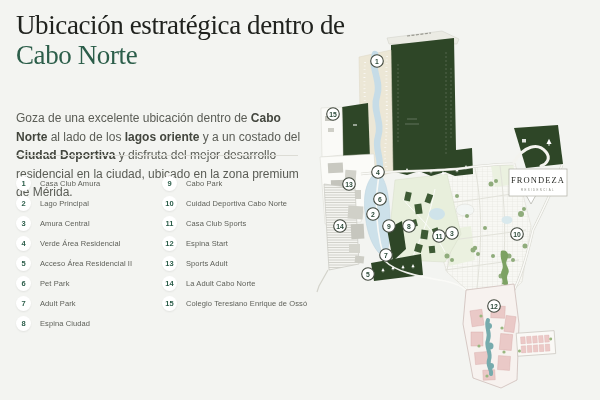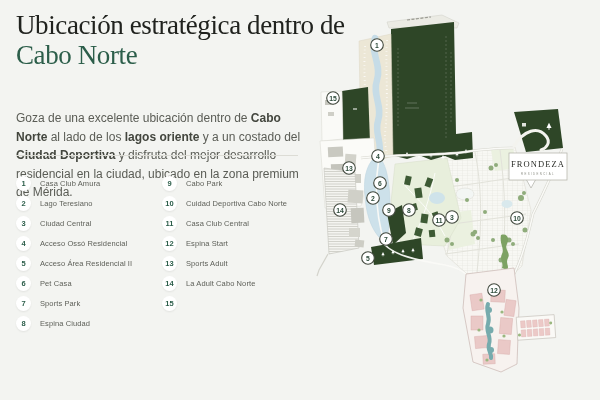--- a/index.html
+++ b/index.html
@@ -29,21 +29,21 @@
   .legend-col{width:146px;}
   .legend-row{display:flex;align-items:center;height:15px;margin-bottom:5px;}
   .chip{
     flex:0 0 15px;width:15px;height:15px;border-radius:50%;
     background:#ffffff;color:#2c5e4a;
     font-size:7.5px;font-weight:700;
     display:flex;align-items:center;justify-content:center;
     box-shadow:0 1px 2px rgba(0,0,0,0.07);
   }
   .legend-label{margin-left:9px;font-size:7.5px;color:#5d5f58;letter-spacing:0.1px;white-space:nowrap;}
-  .map-wrap{position:absolute;left:295px;top:8px;width:290px;height:372px;}
+  .map-wrap{position:absolute;left:295px;top:24px;width:290px;height:372px;}
   svg{display:block;}
   .marker circle{fill:#ffffff;stroke:#41483d;stroke-width:1.1;}
   .marker text{
     font-family:"Liberation Sans","DejaVu Sans",sans-serif;
     font-size:6.8px;font-weight:700;fill:#2b4a39;text-anchor:middle;
   }
   .frz-title{
     font-family:"Liberation Serif","DejaVu Serif",serif;
     font-size:8.5px;letter-spacing:1.1px;fill:#2b2d28;text-anchor:middle;
   }
@@ -65,74 +65,75 @@
 <div class="divider"></div>
 
 <div class="legend" id="legend">
     <div class="legend-col">
       <div class="legend-row">
         <span class="chip">1</span>
         <span class="legend-label">Casa Club Amura</span>
       </div>
       <div class="legend-row">
         <span class="chip">2</span>
-        <span class="legend-label">Lago Teresiano</span>
+        <span class="legend-label">Lago Principal</span>
       </div>
       <div class="legend-row">
         <span class="chip">3</span>
-        <span class="legend-label">Ciudad Central</span>
+        <span class="legend-label">Amura Central</span>
       </div>
       <div class="legend-row">
         <span class="chip">4</span>
-        <span class="legend-label">Acceso Ossó Residencial</span>
+        <span class="legend-label">Verde Área Residencial</span>
       </div>
       <div class="legend-row">
         <span class="chip">5</span>
         <span class="legend-label">Acceso Área Residencial II</span>
       </div>
       <div class="legend-row">
         <span class="chip">6</span>
-        <span class="legend-label">Pet Casa</span>
+        <span class="legend-label">Pet Park</span>
       </div>
       <div class="legend-row">
         <span class="chip">7</span>
-        <span class="legend-label">Sports Park</span>
+        <span class="legend-label">Adult Park</span>
       </div>
       <div class="legend-row">
         <span class="chip">8</span>
         <span class="legend-label">Espina Ciudad</span>
       </div>
     </div>
     <div class="legend-col">
       <div class="legend-row">
         <span class="chip">9</span>
         <span class="legend-label">Cabo Park</span>
       </div>
       <div class="legend-row">
         <span class="chip">10</span>
         <span class="legend-label">Cuidad Deportiva Cabo Norte</span>
       </div>
       <div class="legend-row">
         <span class="chip">11</span>
-        <span class="legend-label">Casa Club Central</span>
+        <span class="legend-label">Casa Club Sports</span>
       </div>
       <div class="legend-row">
         <span class="chip">12</span>
         <span class="legend-label">Espina Start</span>
       </div>
       <div class="legend-row">
         <span class="chip">13</span>
         <span class="legend-label">Sports Adult</span>
       </div>
       <div class="legend-row">
         <span class="chip">14</span>
         <span class="legend-label">La Adult Cabo Norte</span>
       </div>
       <div class="legend-row">
         <span class="chip">15</span>
+        <span class="legend-label">Colegio Teresiano Enrique de Ossó</span>
       </div>
     </div>
   </div>
 
 <div class="map-wrap">
 <svg viewBox="0 0 290 372" width="290" height="372">
   <defs>
     <pattern id="lots" width="5" height="5" patternUnits="userSpaceOnUse">
       <rect width="5" height="5" fill="#f8f8f4"></rect>
       <path d="M0 0H5M0 2.5H5M2.5 0V5" stroke="#e9e9e1" stroke-width="0.45"></path>

